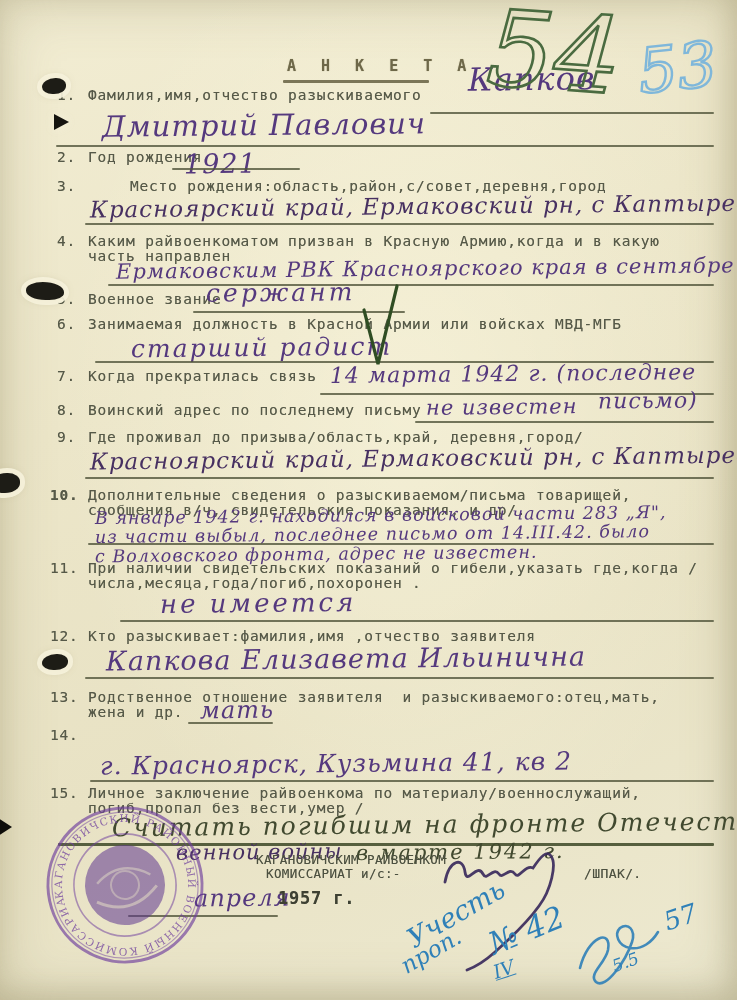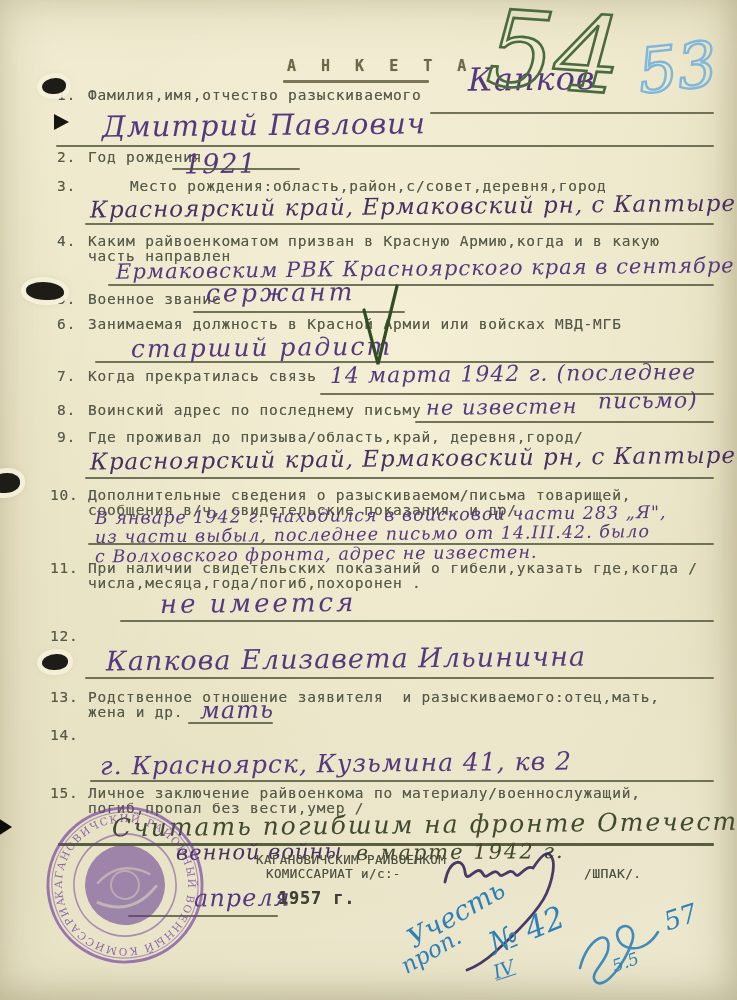--- a/index.html
+++ b/index.html
@@ -101,33 +101,34 @@
   <div class="typed" style="left:57px;top:403px;">8.</div>
   <div class="typed" style="left:88px;top:403px;">Воинский адрес по последнему письму</div>
   <div class="hw" style="left:426px;top:395px;font-size:21px;">не известен</div>
   <div class="rule" style="left:415px;top:421px;width:299px;"></div>
 
   <div class="typed" style="left:57px;top:430px;">9.</div>
   <div class="typed" style="left:88px;top:430px;width:620px;">Где проживал до призыва/область,край, деревня,город/</div>
   <div class="hw dark" style="left:90px;top:445px;font-size:23px;">Красноярский край, Ермаковский рн, с Каптырево</div>
   <div class="rule" style="left:85px;top:477px;width:629px;"></div>
 
-  <div class="typed" style="left:50px;top:488px;">10.</div>
+  <div class="typed" style="left:50px;top:488px;font-weight:bold;">10.</div>
   <div class="typed" style="left:88px;top:488px;width:600px;">Дополнительные сведения о разыскиваемом/письма товарищей, сообщения в/ч, свидетельские показания, и др/.</div>
   <div class="hw" style="left:95px;top:505px;font-size:17.5px;">В январе 1942 г. находился в войсковой части 283 „Я",</div>
   <div class="hw" style="left:95px;top:524px;font-size:17.5px;">из части выбыл, последнее письмо от 14.III.42. было</div>
   <div class="rule" style="left:88px;top:543px;width:626px;"></div>
   <div class="hw" style="left:95px;top:544px;font-size:17.5px;">с Волховского фронта, адрес не известен.</div>
 
   <div class="typed" style="left:50px;top:561px;text-align:right;">11.</div>
   <div class="typed" style="left:88px;top:561px;width:620px;">При наличии свидетельских показаний о гибели,указать где,когда /числа,месяца,года/погиб,похоронен .</div>
   <div class="hw" style="left:160px;top:588px;font-size:26px;letter-spacing:3px;">не имеется</div>
   <div class="rule" style="left:120px;top:620px;width:594px;"></div>
 
   <div class="typed" style="left:50px;top:629px;">12.</div>
+  <div class="typed" style="left:88px;top:629px;width:620px;">Кто разыскивает:фамилия,имя ,отчество заявителя</div>
   <div class="hw" style="left:106px;top:643px;font-size:27px;">Капкова Елизавета Ильинична</div>
   <div class="rule" style="left:85px;top:677px;width:629px;"></div>
 
   <div class="typed" style="left:50px;top:690px;">13.</div>
   <div class="typed" style="left:88px;top:690px;width:610px;">Родственное отношение заявителя  и разыскиваемого:отец,мать, жена и др.</div>
   <div class="hw" style="left:200px;top:696px;font-size:24px;">мать</div>
   <div class="rule" style="left:188px;top:722px;width:85px;"></div>
 
   <div class="typed" style="left:50px;top:728px;">14.</div>
   <div class="hw" style="left:100px;top:749px;font-size:25px;">г. Красноярск, Кузьмина 41, кв 2</div>

